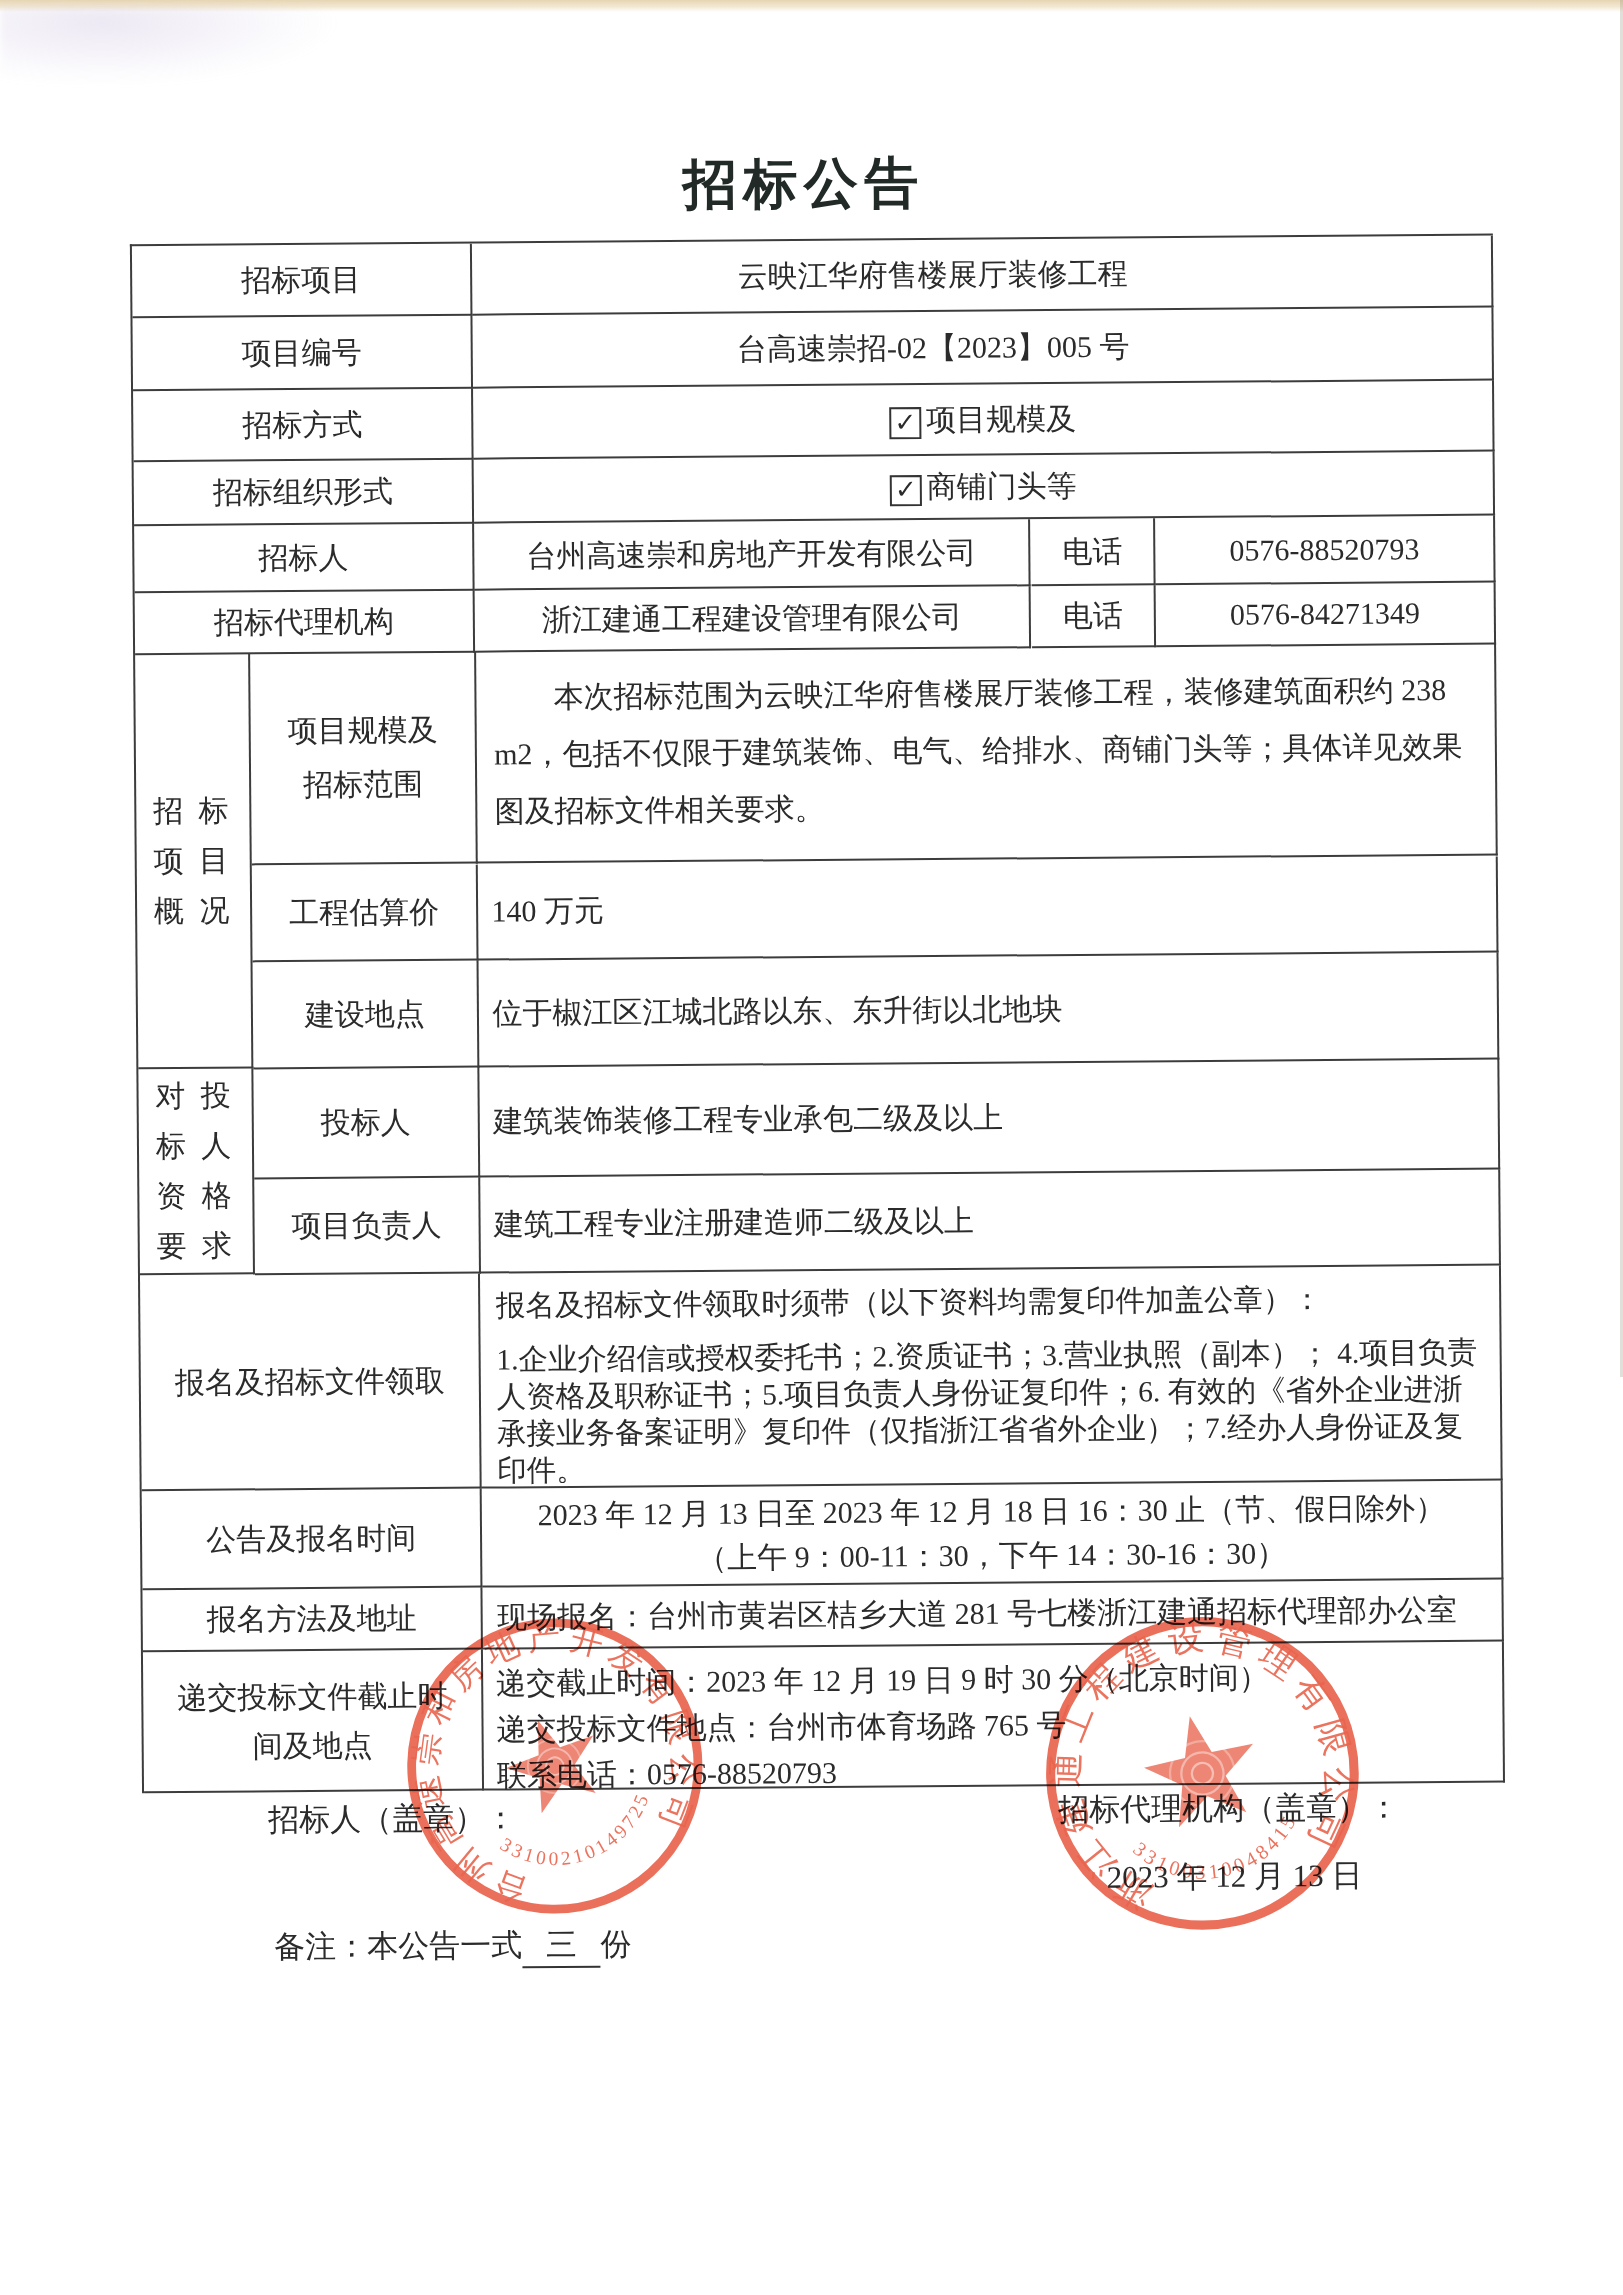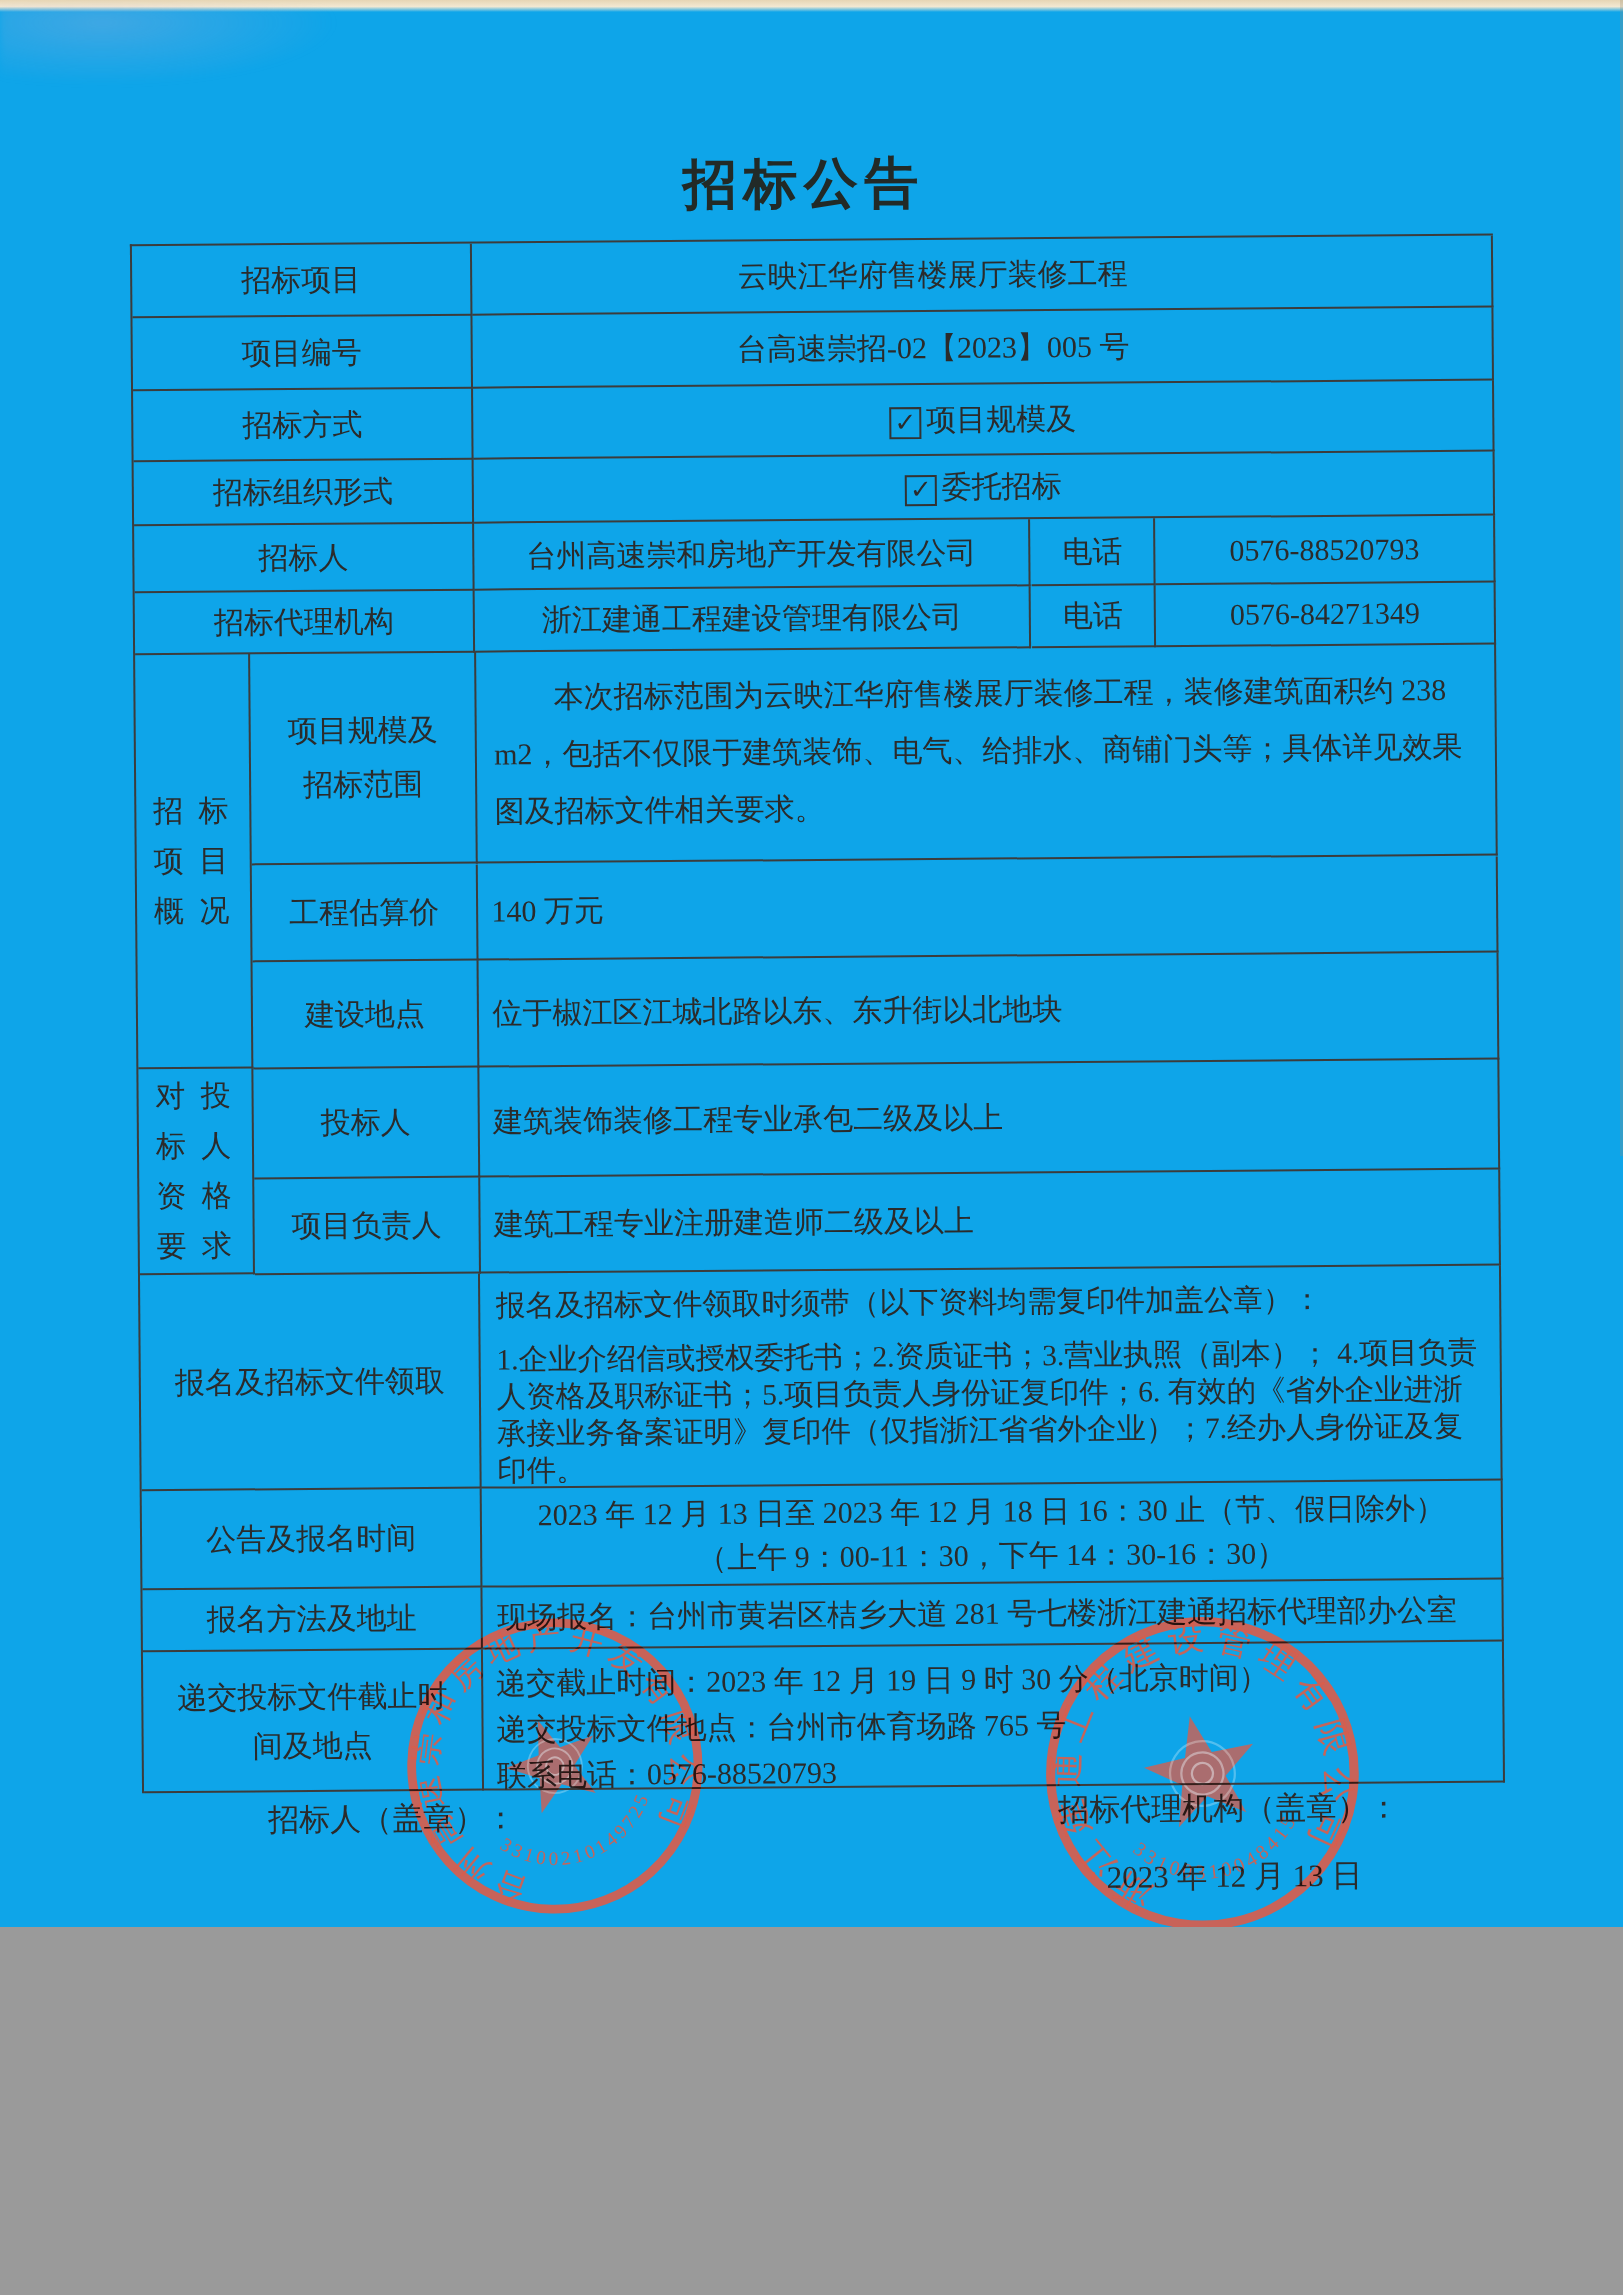--- a/index.html
+++ b/index.html
@@ -1,17 +1,17 @@
 <!DOCTYPE html>
 <html style="font-size:10.5px"><head>
 <meta charset="utf-8">
 <style>
   html,body{margin:0;padding:0;background:#9a9a9a;}
   .page{
-    position:relative;width:1623px;height:1927px;background:#0ea5e9;
+    position:relative;width:1623px;height:2295px;background:#ffffff;
     overflow:hidden;
     font-family:"Liberation Serif","DejaVu Serif",serif;
     color:#2b2b2b;
   }
   .edge-top{position:absolute;left:0;top:0;width:100%;height:11.8px;
     background:linear-gradient(to bottom,#e6d5b4 0%,#f2e8d2 55%,rgba(248,242,230,0) 100%);}
   .edge-smudge{position:absolute;left:0;top:6.5px;width:340px;height:79px;
     background:radial-gradient(ellipse at 30% 20%,rgba(190,175,215,.28),rgba(190,175,215,0) 70%);
     filter:blur(3.9px);}
   .edge-right{position:absolute;right:0;top:0;width:3.3px;height:60%;background:rgba(150,140,120,.28);}
@@ -63,21 +63,21 @@
 
       <div class="c" style="left:0;top:145px;width:340px;height:71px">招标方式</div>
       <div class="c" style="left:340px;top:145px;width:1021px;height:71px">
         <span class="checkbox">✓</span>
         <span>项目规模及</span>
       </div>
 
       <div class="c" style="left:0;top:216px;width:340px;height:64px">招标组织形式</div>
       <div class="c" style="left:340px;top:216px;width:1021px;height:64px">
         <span class="checkbox">✓</span>
-        <span>委托招标</span>
+        <span>商铺门头等</span>
       </div>
 
       <div class="c" style="left:0;top:280px;width:340px;height:67px">招标人</div>
       <div class="c" style="left:340px;top:280px;width:556px;height:67px">台州高速崇和房地产开发有限公司</div>
       <div class="c" style="left:897px;top:280px;width:124px;height:67px">电话</div>
       <div class="c" style="left:1021px;top:280px;width:340px;height:67px">0576-88520793</div>
 
       <div class="c" style="left:0;top:347px;width:340px;height:62px">招标代理机构</div>
       <div class="c" style="left:340px;top:347px;width:556px;height:62px">浙江建通工程建设管理有限公司</div>
       <div class="c" style="left:897px;top:347px;width:124px;height:62px">电话</div>

